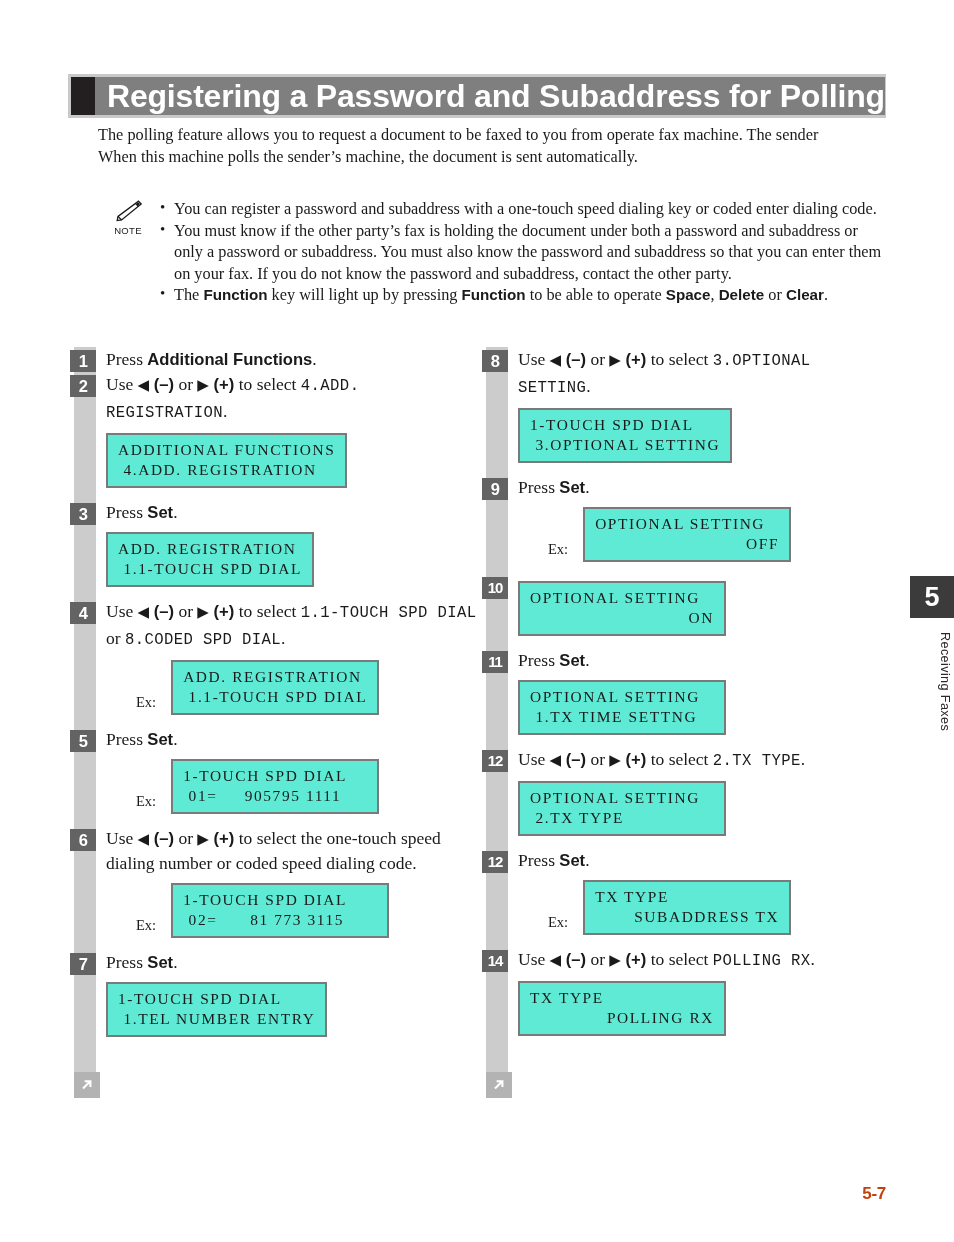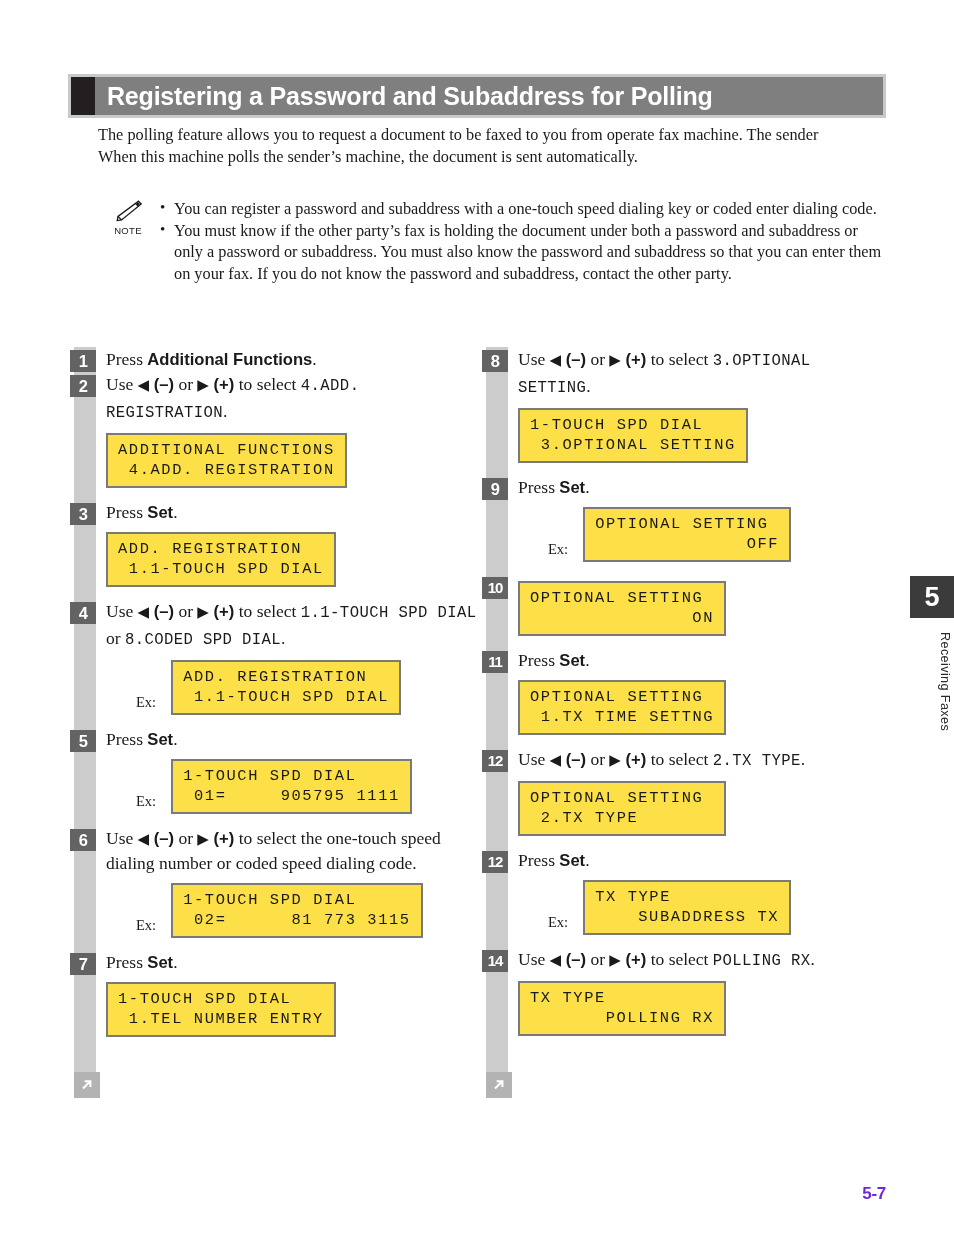--- a/index.html
+++ b/index.html
@@ -38,21 +38,21 @@
   .header-bar {
     flex: 1 1 auto;
     background: #7f7f7f;
     display: flex;
     align-items: center;
     padding-left: 12px;
   }
   .header-title {
     font-family: "Liberation Sans", sans-serif;
     font-weight: bold;
-    font-size: 25px;
+    font-size: 32px;
     color: #ffffff;
     letter-spacing: -0.2px;
     white-space: nowrap;
   }
 
   
   .intro {
     position: absolute;
     left: 98px;
     top: 124px;
@@ -172,23 +172,23 @@
   .lcd-wrap.indent { padding-left: 30px; }
   .lcd-ex {
     font-size: 14.5px;
     line-height: 14.5px;
     padding-bottom: 6px;
     padding-right: 15px;
     white-space: nowrap;
   }
   .lcd {
     border: 2px solid #7a7a7a;
-    background: #fde047;
+    background: #5eead4;
     padding: 5px 10px 6px 10px;
-    font-family: Liberation Mono, monospace;
+    font-family: Liberation Serif, serif;
     font-size: 15.4px;
     letter-spacing: 1.6px;
     line-height: 20px;
     white-space: pre;
     color: #1a1a1a;
     box-sizing: border-box;
   }
   .lcd .lcd-line { display: block; }
   .lcd .right { text-align: right; }
 
@@ -236,21 +236,21 @@
   }
 
   
   .page-number {
     position: absolute;
     right: 68px;
     bottom: 38px;
     font-family: "Liberation Sans", sans-serif;
     font-weight: bold;
     font-size: 17px;
-    color: #6d28d9;
+    color: #c2410c;
     letter-spacing: -0.3px;
   }
 </style>
 </head>
 <body>
 
 <div class="header-band">
   <div class="header-square"></div>
   <div class="header-bar">
     <span class="header-title">Registering a Password and Subaddress for Polling</span>
@@ -272,20 +272,21 @@
           <path d="M5.0 18.4 L8.6 22.0"></path>
         </g>
         <circle cx="25.1" cy="5.9" r="1.5" fill="#1a1a1a"></circle>
       </svg>
     </span>
     <div class="note-icon-label">NOTE</div>
   </div>
   <div class="note-list">
       <div class="note-item"><span>You can register a password and subaddress with a one-touch speed dialing key or coded enter dialing code.</span></div>
       <div class="note-item"><span>You must know if the other party’s fax is holding the document under both a password and subaddress or only a password or subaddress. You must also know the password and subaddress so that you can enter them on your fax. If you do not know the password and subaddress, contact the other party.</span></div>
+      <div class="note-item"><span>The </span><b>Function</b><span> key will light up by pressing </span><b>Function</b><span> to be able to operate </span><b>Space</b><span>, </span><b>Delete</b><span> or </span><b>Clear</b><span>.</span></div>
     </div>
 </div>
 
 <div class="col col-left" style="height: 751px;">
   <div class="rail"></div>
   <div class="steps">
       <div class="step">
         <div class="step-num">1</div>
         <div class="step-body">
           <div><span>Press </span><b>Additional Functions</b><span>.</span></div>

